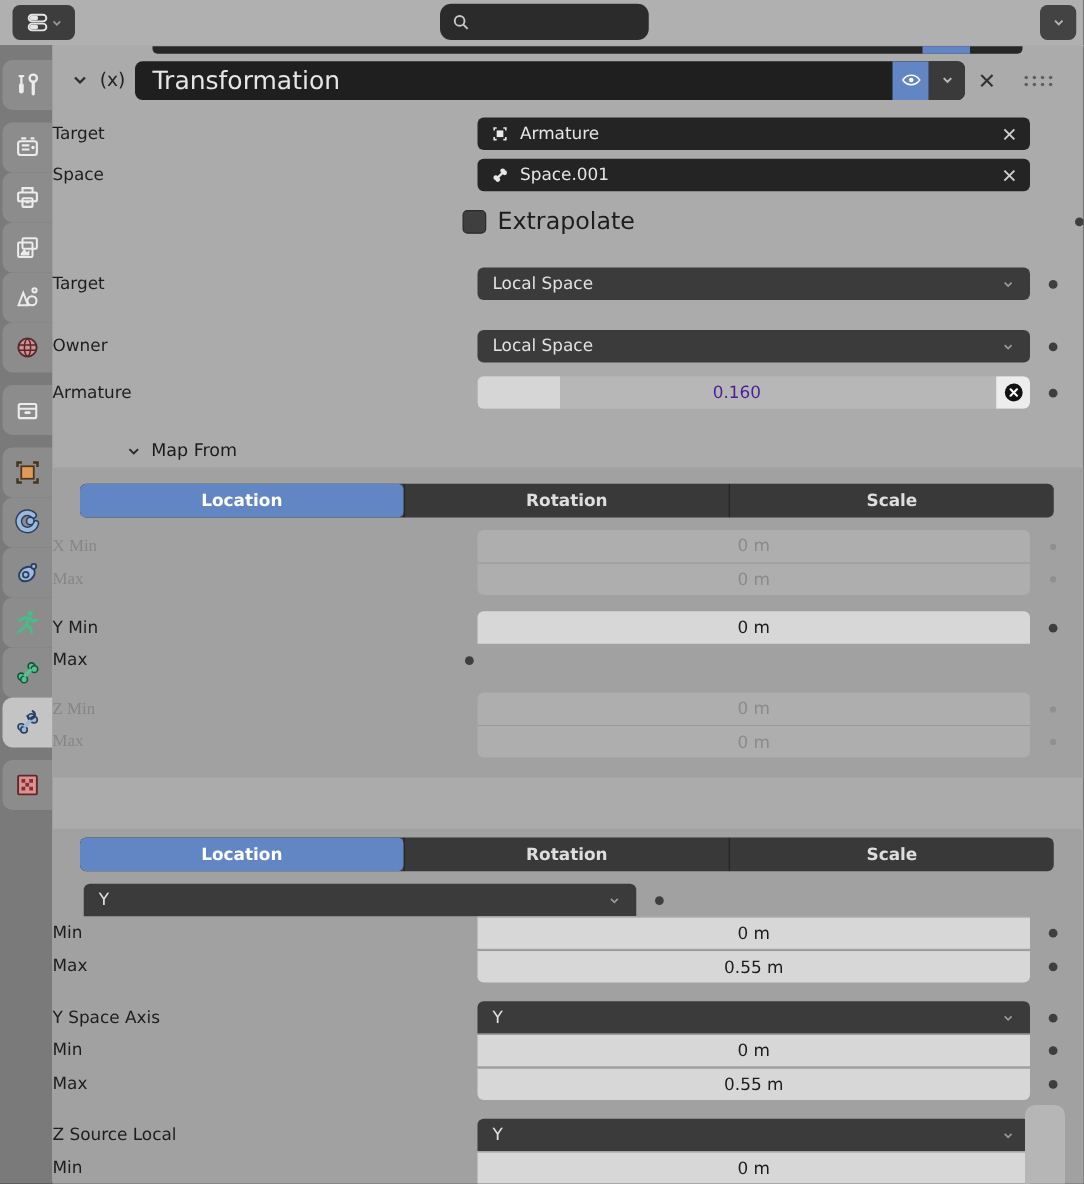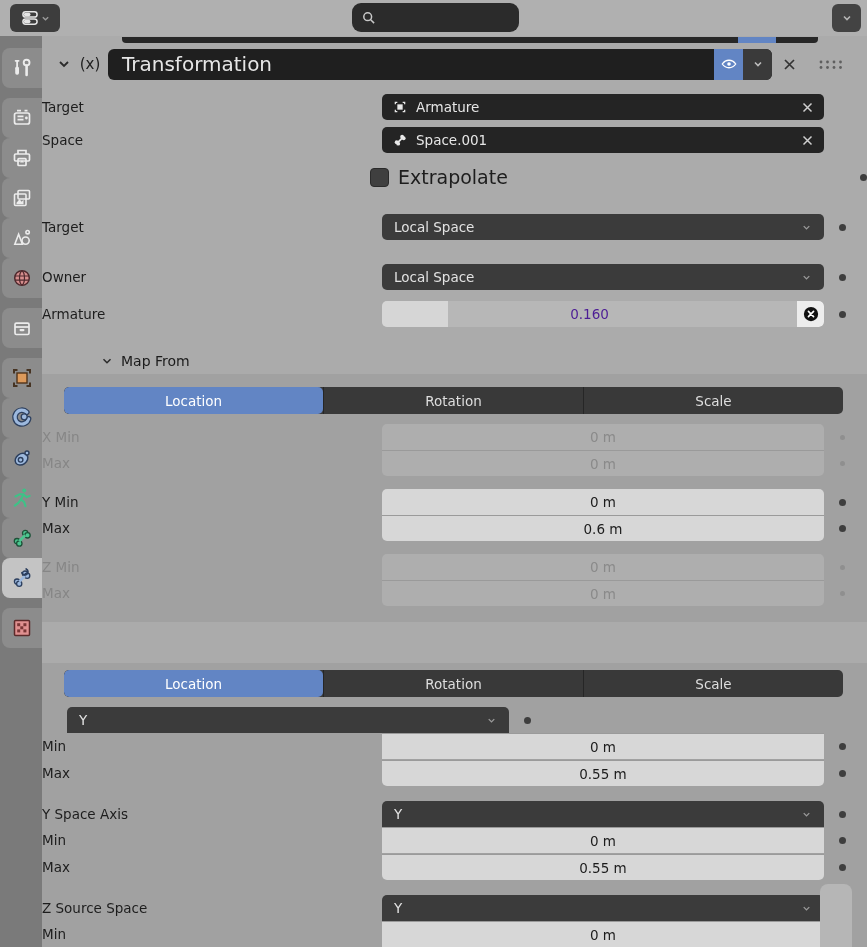--- a/index.html
+++ b/index.html
@@ -32,21 +32,21 @@
   .pname{position:relative;width:664px;height:31px;background:#1f1f1f;border-radius:6px;display:flex;align-items:center;overflow:hidden;}
   .pname .title{flex:1;color:#e6e6e6;font-size:20px;padding-left:14px;}
   .pbtn{width:29px;height:31px;display:flex;align-items:center;justify-content:center;}
   .pbtn.eye{background:#6285c4;}
   .pbtn.more{background:#3a3a3a;}
   .pclose{width:34px;display:flex;align-items:center;justify-content:center;}
   .grip{margin-left:12px;}
   
   .row{position:absolute;left:0;width:100%;display:flex;align-items:center;height:26px;}
   .lbl{width:315px;text-align:left;color:#1d1d1d;font-size:13.5px;white-space:nowrap;}
-  .lbl.dis{color:#868686;}
+  .lbl.dis{color:#868686;font-family:Liberation Serif, serif;}
   .fld{margin-left:25px;width:442px;height:26px;box-sizing:border-box;position:relative;display:flex;align-items:center;}
   .dot{width:7px;height:7px;border-radius:50%;background:#3e3e3e;margin-left:15px;flex:0 0 auto;}
   .dot.faint{width:5px;height:5px;background:#8f8f8f;margin-left:16px;}
   .dot.none{visibility:hidden;}
   .dark-input{background:#242424;border-radius:5px;color:#e6e6e6;font-size:13.5px;gap:8px;padding:0 10px;}
   .dark-input .xbtn{margin-left:auto;}
   .dropdown{background:#3b3b3b;border-radius:5px;color:#e2e2e2;font-size:13.5px;padding:0 12px;}
   .dropdown .dchev{margin-left:auto;}
   .val{justify-content:center;color:#1c1c1c;font-size:13.5px;background:#d7d7d7;}
   .val.muted{background:#aeaeae;color:#8a8a8a;}
@@ -58,21 +58,21 @@
   
   .slider{background:#b7b7b7;border-radius:5px;overflow:hidden;}
   .slider .fill{position:absolute;left:0;top:0;bottom:0;background:#d6d6d6;}
   .slider .sval{position:absolute;left:0;right:27px;top:0;bottom:0;display:flex;align-items:center;justify-content:center;color:#4c1d95;font-size:13.5px;}
   .slider .clear{position:absolute;right:0;top:0;bottom:0;width:27px;background:#ededed;display:flex;align-items:center;justify-content:center;border-radius:0 5px 5px 0;}
   
   .subhead{position:absolute;left:0;width:100%;height:26px;display:flex;align-items:center;color:#1b1b1b;font-size:14px;gap:7px;padding-left:36px;}
   .subhead .chev{margin-left:22px;}
   .region{position:absolute;left:0;width:100%;background:#a1a1a1;}
   .seg{position:absolute;left:22px;width:779px;height:27px;background:#393939;border-radius:5px;display:flex;overflow:hidden;}
-  .seg .opt{flex:1;display:flex;align-items:center;justify-content:center;color:#dedede;font-size:13.5px;border-left:1px solid #262626;}
+  .seg .opt{flex:1;display:flex;align-items:center;justify-content:center;color:#dedede;font-size:13.5px;border-left:1px solid #262626;font-weight:bold;}
   .seg .opt:first-child{border-left:none;}
   .seg .opt.on{background:#6285c4;color:#fff;border-radius:5px;}
   .scrollbar{position:absolute;right:15px;top:848px;width:32px;height:99px;background:#b6b6b6;border-radius:8px;}
   svg{display:block;}
 </style>
 </head>
 <body>
 
 <div class="root">
 
@@ -413,23 +413,20 @@
 
       <div class="row" style="top:115px">
         <span class="lbl">Y Min</span>
         <div class="fld val g-top">
             <span>0 m</span>
           </div>
         <span class="dot"></span>
       </div>
       <div class="row" style="top:141px">
         <span class="lbl">Max</span>
-        <div class="fld val g-bot">
-            <span>0.6 m</span>
-          </div>
         <span class="dot"></span>
       </div>
 
       <div class="row" style="top:180px">
         <span class="lbl dis">Z Min</span>
         <div class="fld val muted g-top">
             <span>0 m</span>
           </div>
         <span class="dot faint"></span>
       </div>
@@ -497,21 +494,21 @@
       </div>
       <div class="row" style="top:191px">
         <span class="lbl">Max</span>
         <div class="fld val g-bot">
             <span>0.55 m</span>
           </div>
         <span class="dot"></span>
       </div>
 
       <div class="row" style="top:232px">
-        <span class="lbl">Z Source Space</span>
+        <span class="lbl">Z Source Local</span>
         <div class="fld dropdown g-top">
           <span>Y</span>
           <span class="dchev">
               <svg width="11" height="11" viewBox="0 0 12 12">
                 <path d="M3 4.5l3 3 3-3" fill="none" stroke="#9a9a9a" stroke-width="1.5"></path>
               </svg>
             </span>
         </div>
         <span class="dot"></span>
       </div>

